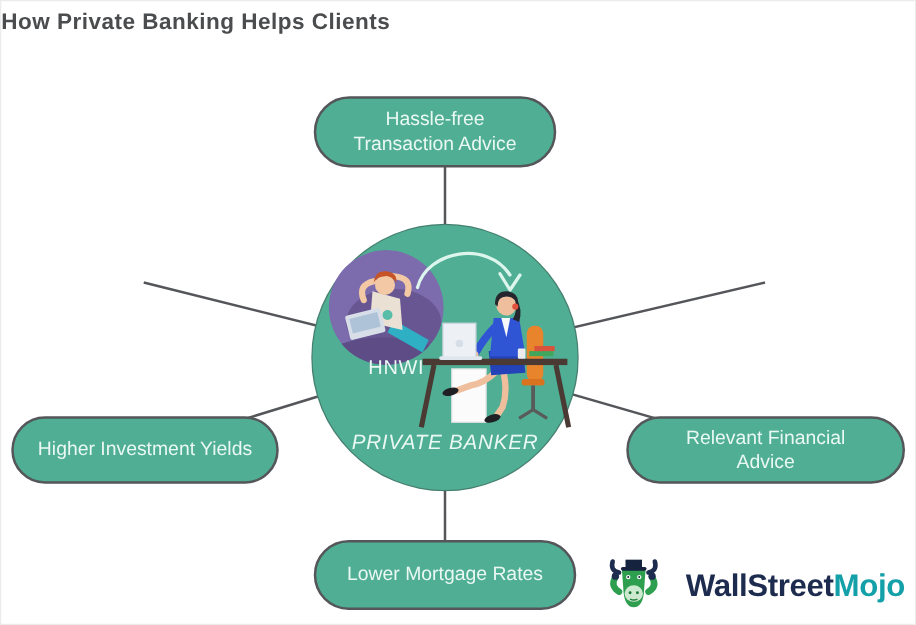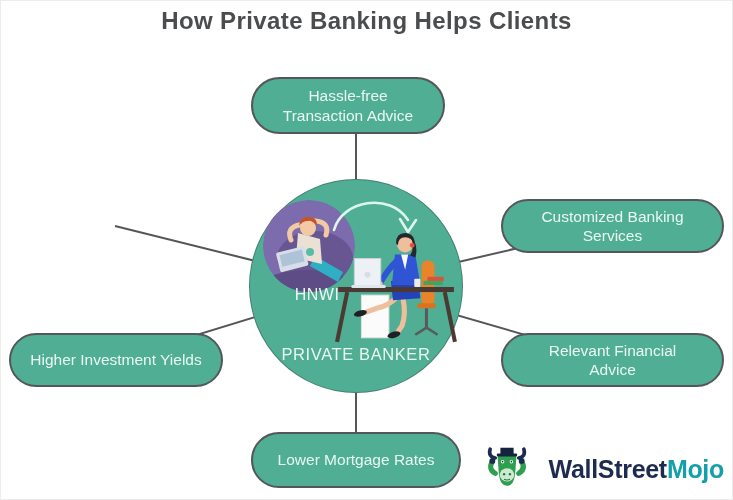--- a/index.html
+++ b/index.html
@@ -8,22 +8,22 @@
     position:relative;
     width:733px;height:500px;
     background:#fff;
     border:1px solid #ececec;
     font-family:"Liberation Sans", sans-serif;
     overflow:hidden;
   }
   .lines-layer{position:absolute;left:0;top:0;width:733px;height:500px;z-index:0;}
   .page-title{
     position:absolute;left:0;top:6px;width:100%;
-    margin:0;text-align:center;
-    font-size:24px;font-weight:700;letter-spacing:.4px;
+    margin:0;
+    font-size:18px;font-weight:700;letter-spacing:.4px;
     color:var(--title-text,#4a4c4e);
     z-index:2;
   }
   .node{
     position:absolute;z-index:2;
     background:var(--teal,#4FAE93);
     border:2px solid var(--outline,#54565a);
     border-radius:29px;
     display:flex;align-items:center;justify-content:center;
     text-align:center;
@@ -49,21 +49,21 @@
   }
   .hnwi-illustration{position:absolute;left:13px;top:20px;width:92px;height:92px;}
   .hnwi-label{
     position:absolute;left:0;top:106px;width:118px;
     text-align:center;font-size:16px;color:var(--node-text,#eaf8f3);letter-spacing:.5px;padding-left:16px;
   }
   .arrow-svg{position:absolute;left:78px;top:12px;width:100px;height:58px;}
   .banker-illustration{position:absolute;left:84px;top:50px;width:126px;height:116px;}
   .banker-label{
     position:absolute;left:0;top:165px;width:100%;
-    text-align:center;font-size:16.5px;color:var(--node-text,#eaf8f3);letter-spacing:.6px;
+    text-align:center;font-size:16.5px;color:var(--node-text,#eaf8f3);letter-spacing:.6px;font-style:italic;
   }
   .logo{
     position:absolute;right:8px;bottom:6px;z-index:3;
     display:flex;align-items:center;gap:20px;
   }
   .logo-text{font-size:25px;font-weight:700;letter-spacing:-0.3px;white-space:nowrap;}
   .logo-primary{color:var(--logo-navy,#1D2B4F);}
   .logo-secondary{color:var(--logo-teal,#14A0A8);}
 </style>
 </head>
@@ -79,23 +79,20 @@
       <line x1="355" y1="285" x2="611" y2="225"></line>
       <line x1="355" y1="285" x2="611" y2="359"></line>
       <line x1="355" y1="285" x2="355" y2="459"></line>
     </g>
   </svg>
 
   <h1 class="page-title">How Private Banking Helps Clients</h1>
 
   <div class="node" id="node-hassle">
     <span>Hassle-free Transaction Advice</span>
-  </div>
-  <div class="node" id="node-customized">
-    <span>Customized Banking Services</span>
   </div>
   <div class="node" id="node-relevant">
     <span>Relevant Financial Advice</span>
   </div>
   <div class="node" id="node-higher">
     <span>Higher Investment Yields</span>
   </div>
   <div class="node" id="node-lower">
     <span>Lower Mortgage Rates</span>
   </div>

